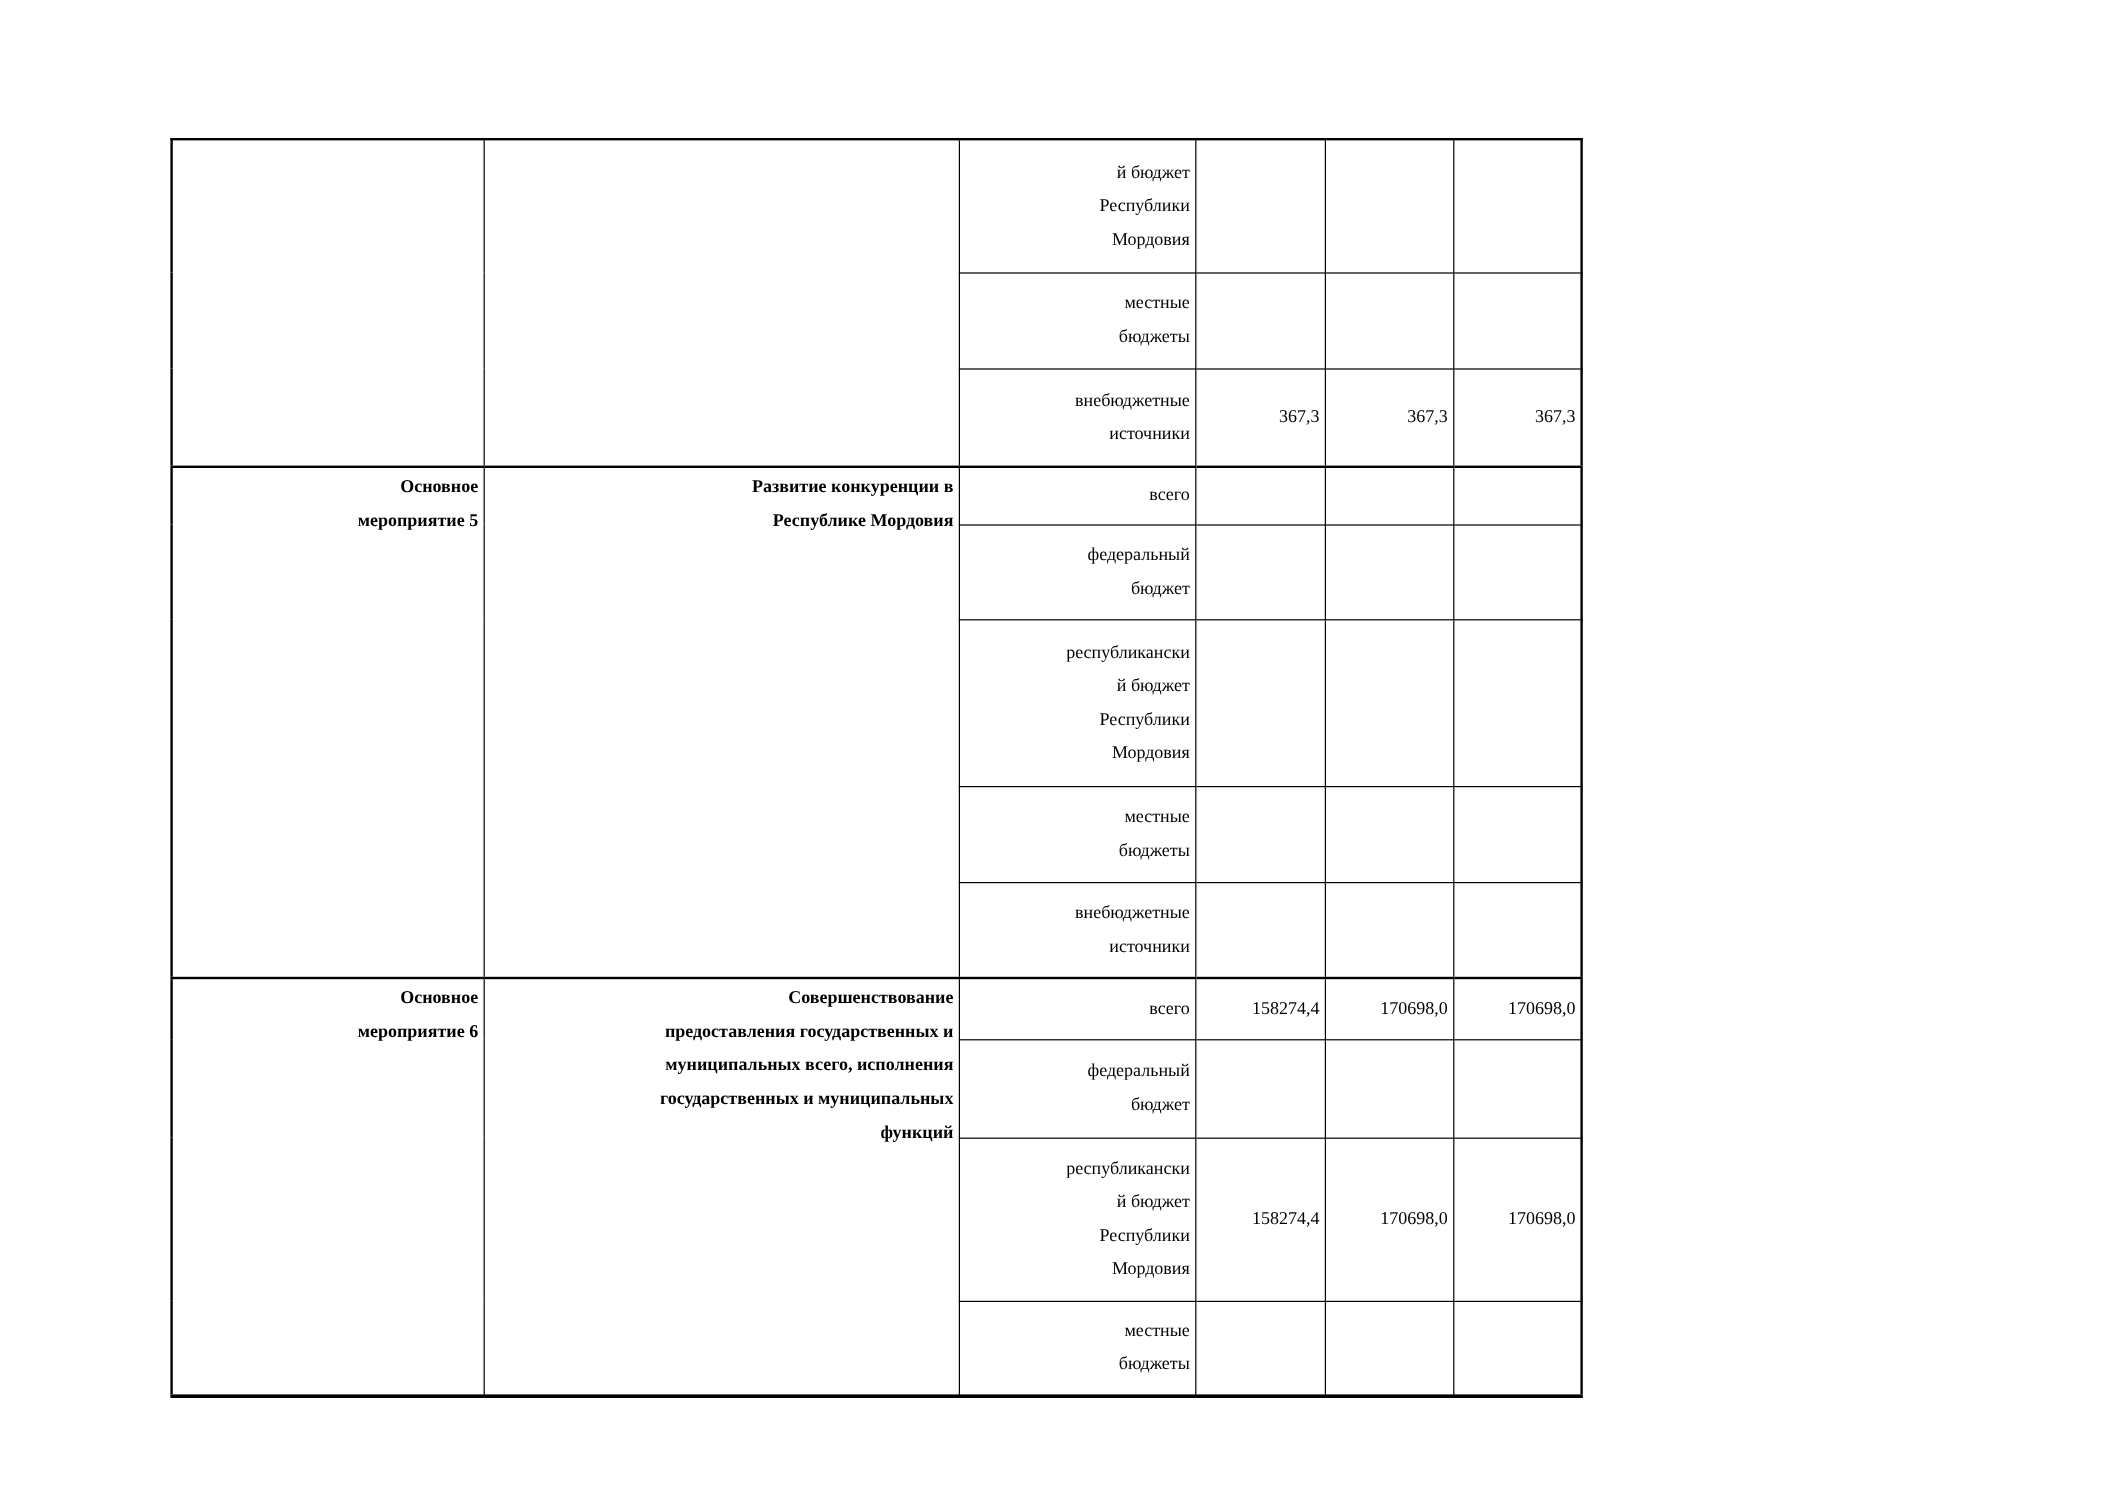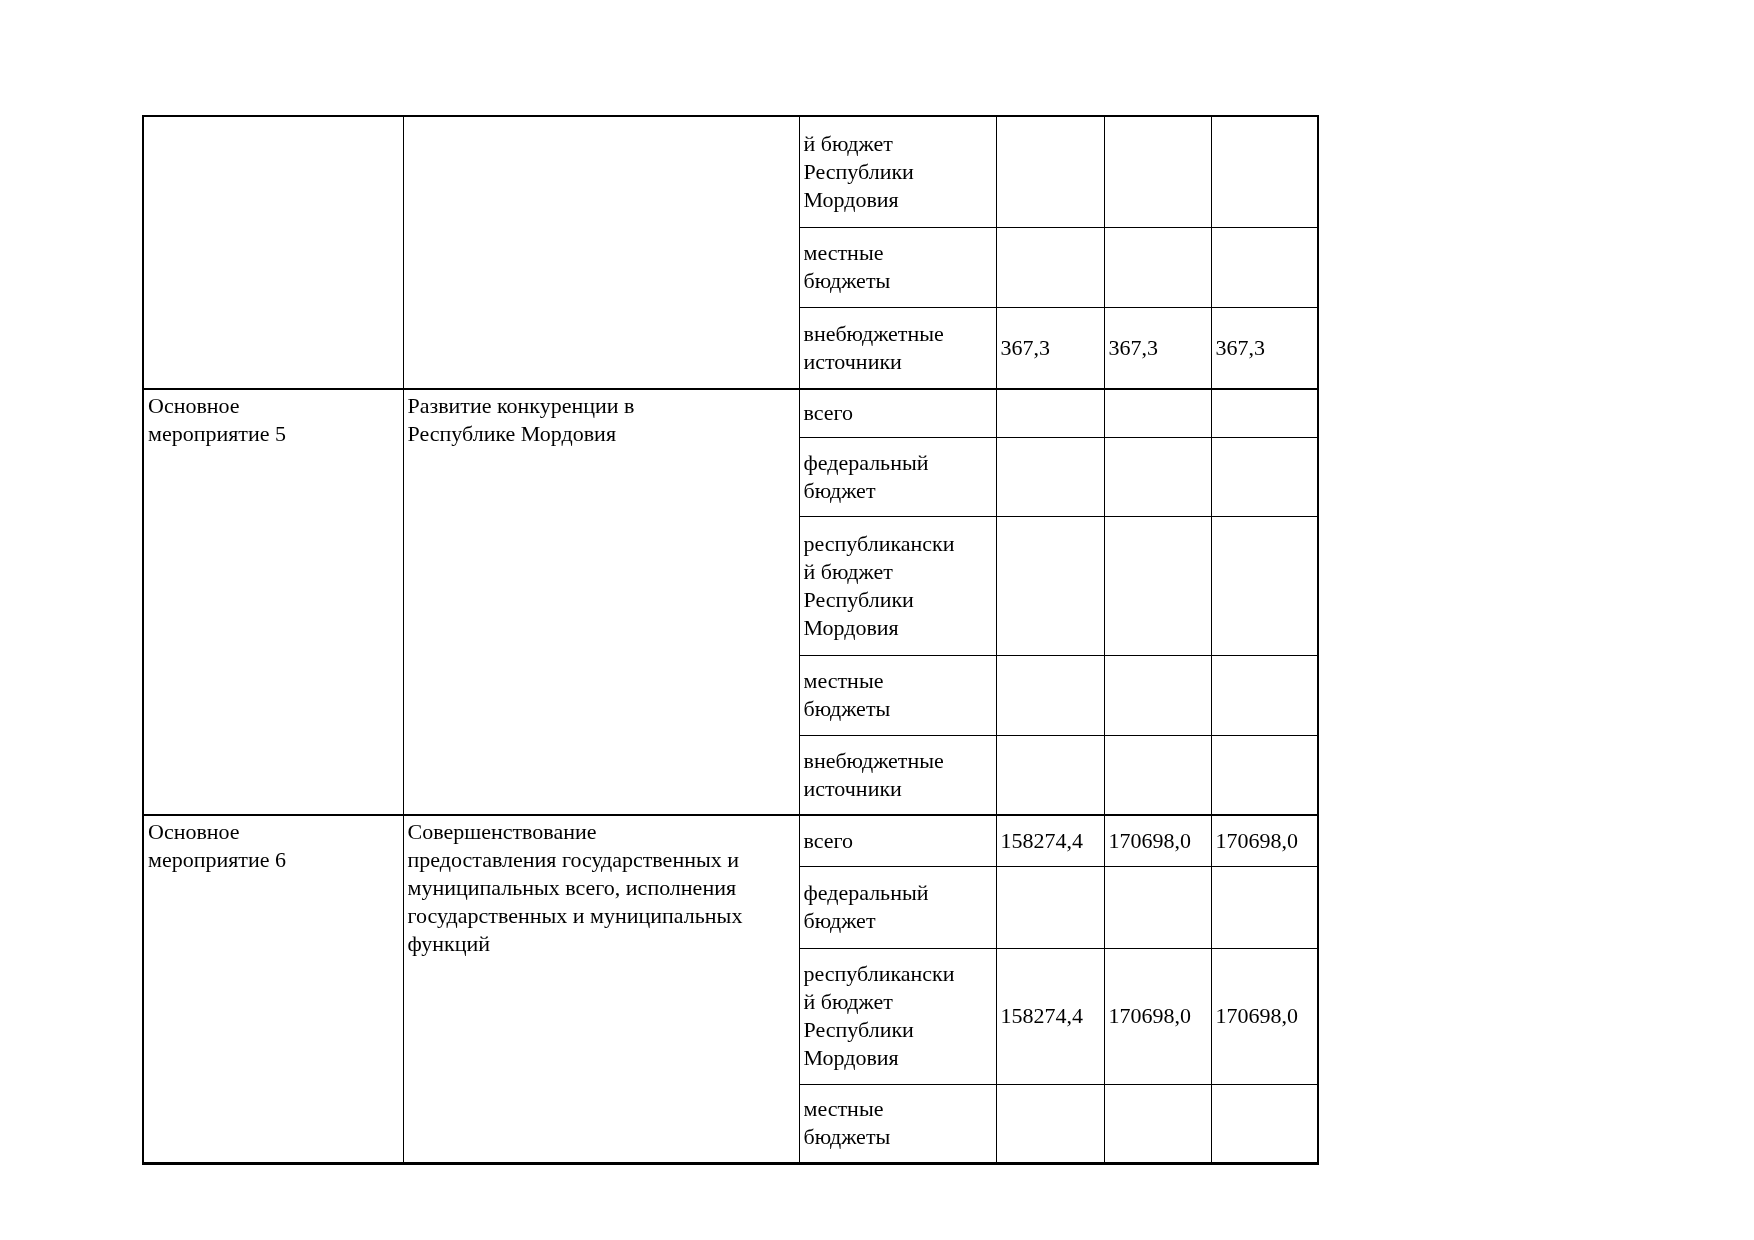--- a/index.html
+++ b/index.html
@@ -20,34 +20,35 @@
     left: 142px;
     top: 115px;
     border-collapse: collapse;
     table-layout: fixed;
     width: 1175px;
     border: 2px solid #000000;
     border-bottom-width: 3px;
   }
   .doc-table td {
     border: 1px solid #000000;
-    font-size: 22px;
+    font-size: 15px;
     line-height: 28px;
-    text-align: left;
+    text-align: right;
     vertical-align: middle;
     white-space: pre-line;
     padding: 2px 4px;
     overflow: hidden;
     color: #000000;
   }
   .doc-table tr.section-start td {
     border-top-width: 2px;
   }
   .doc-table td.merged-head {
     vertical-align: top;
+    font-weight: bold;
   }
 </style>
 </head>
 <body>
 
 <table class="doc-table">
   <colgroup>
     <col style="width:260px">
     <col style="width:396px">
     <col style="width:197px">

